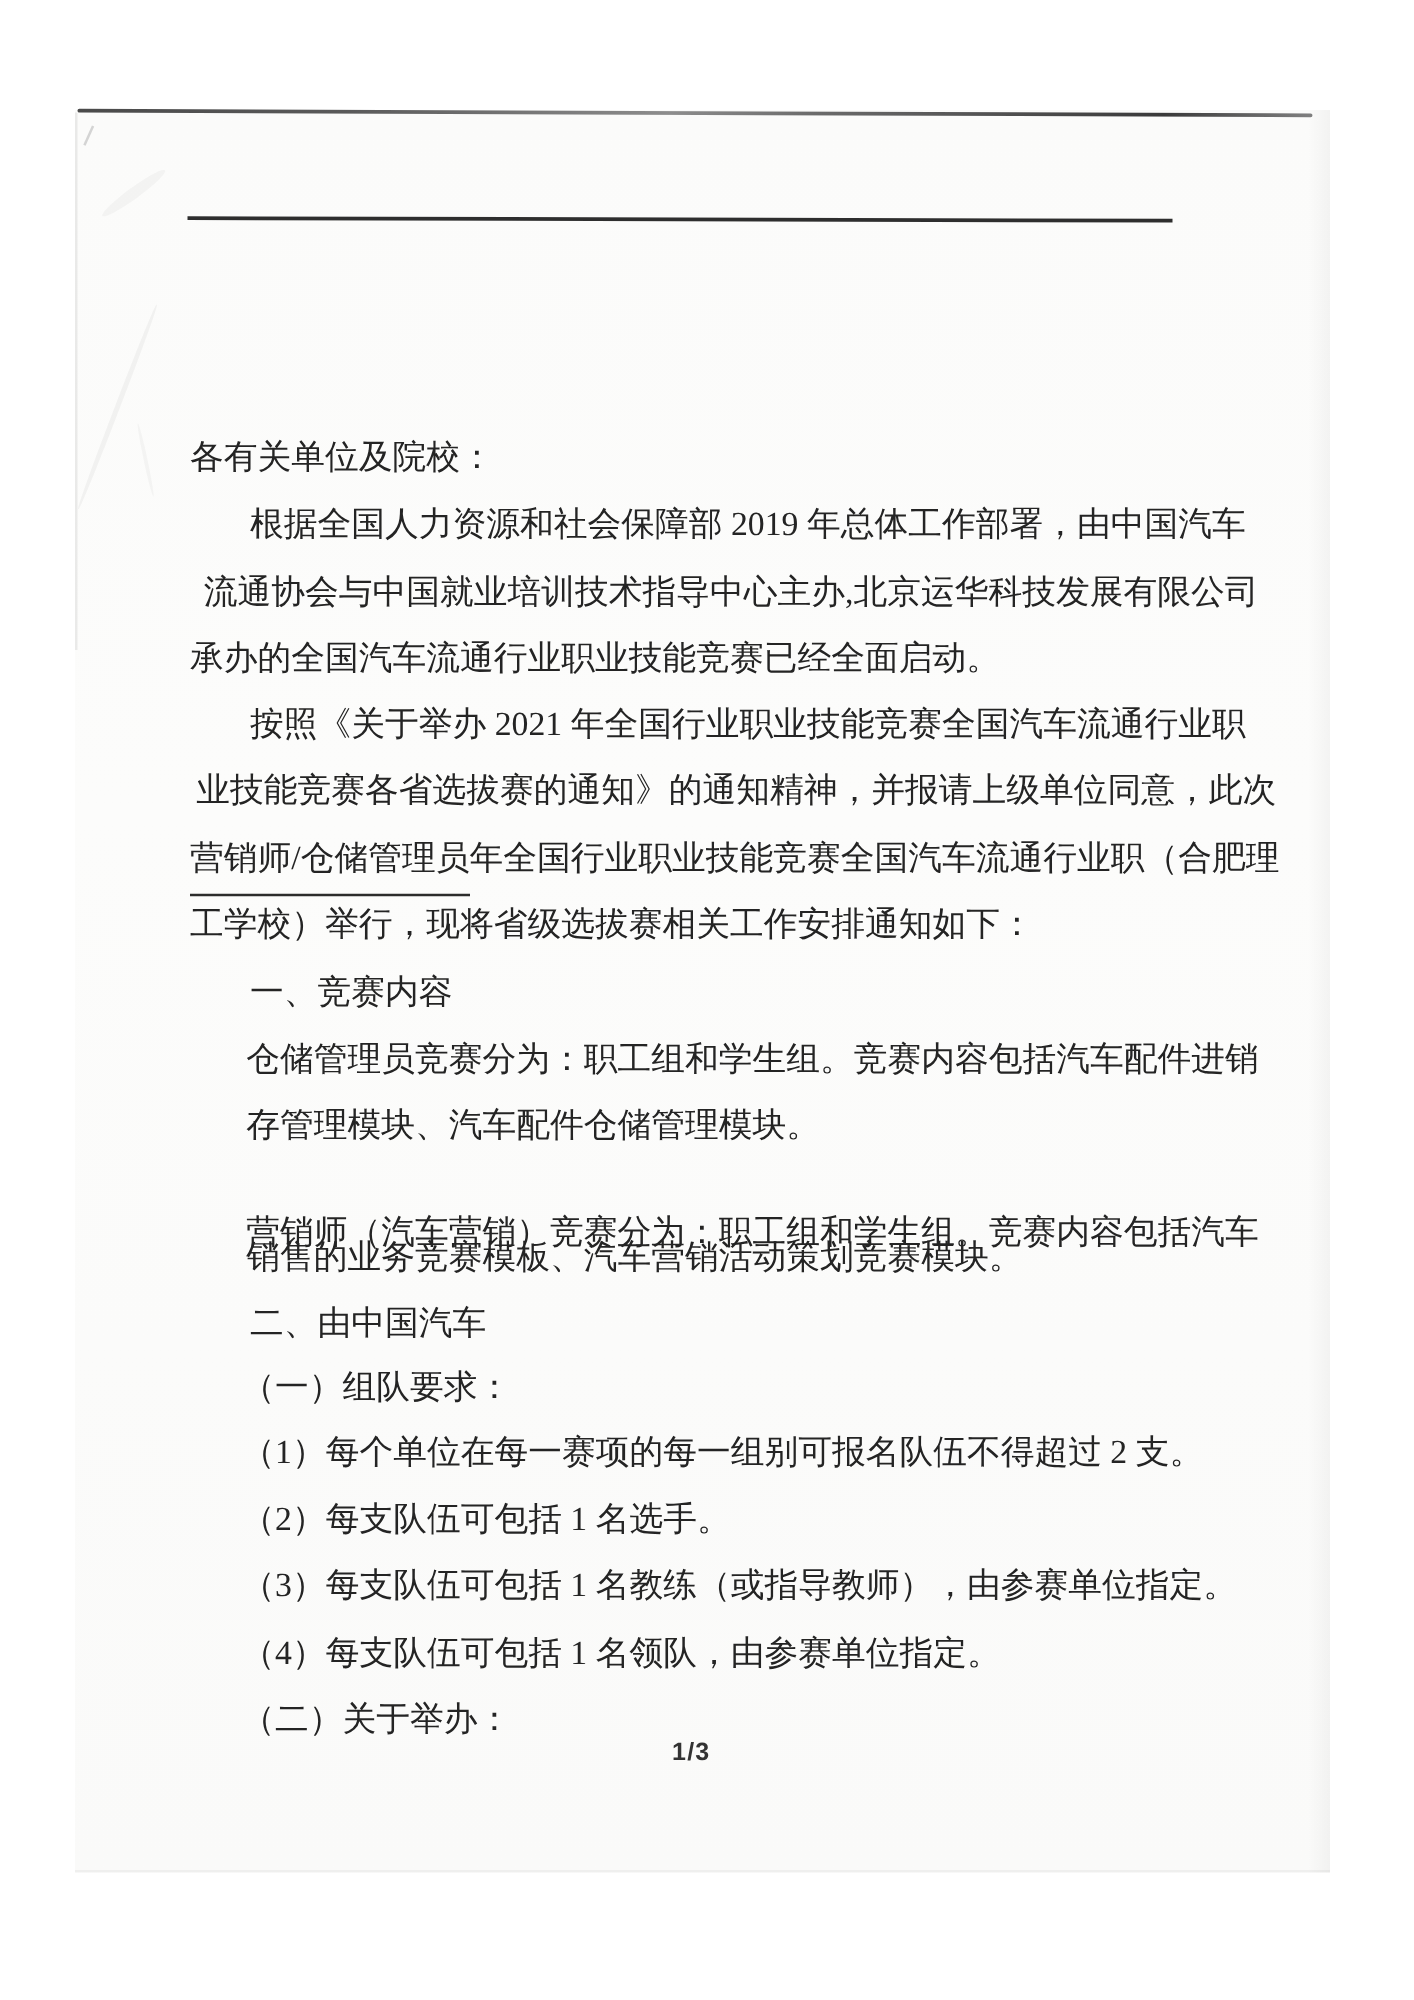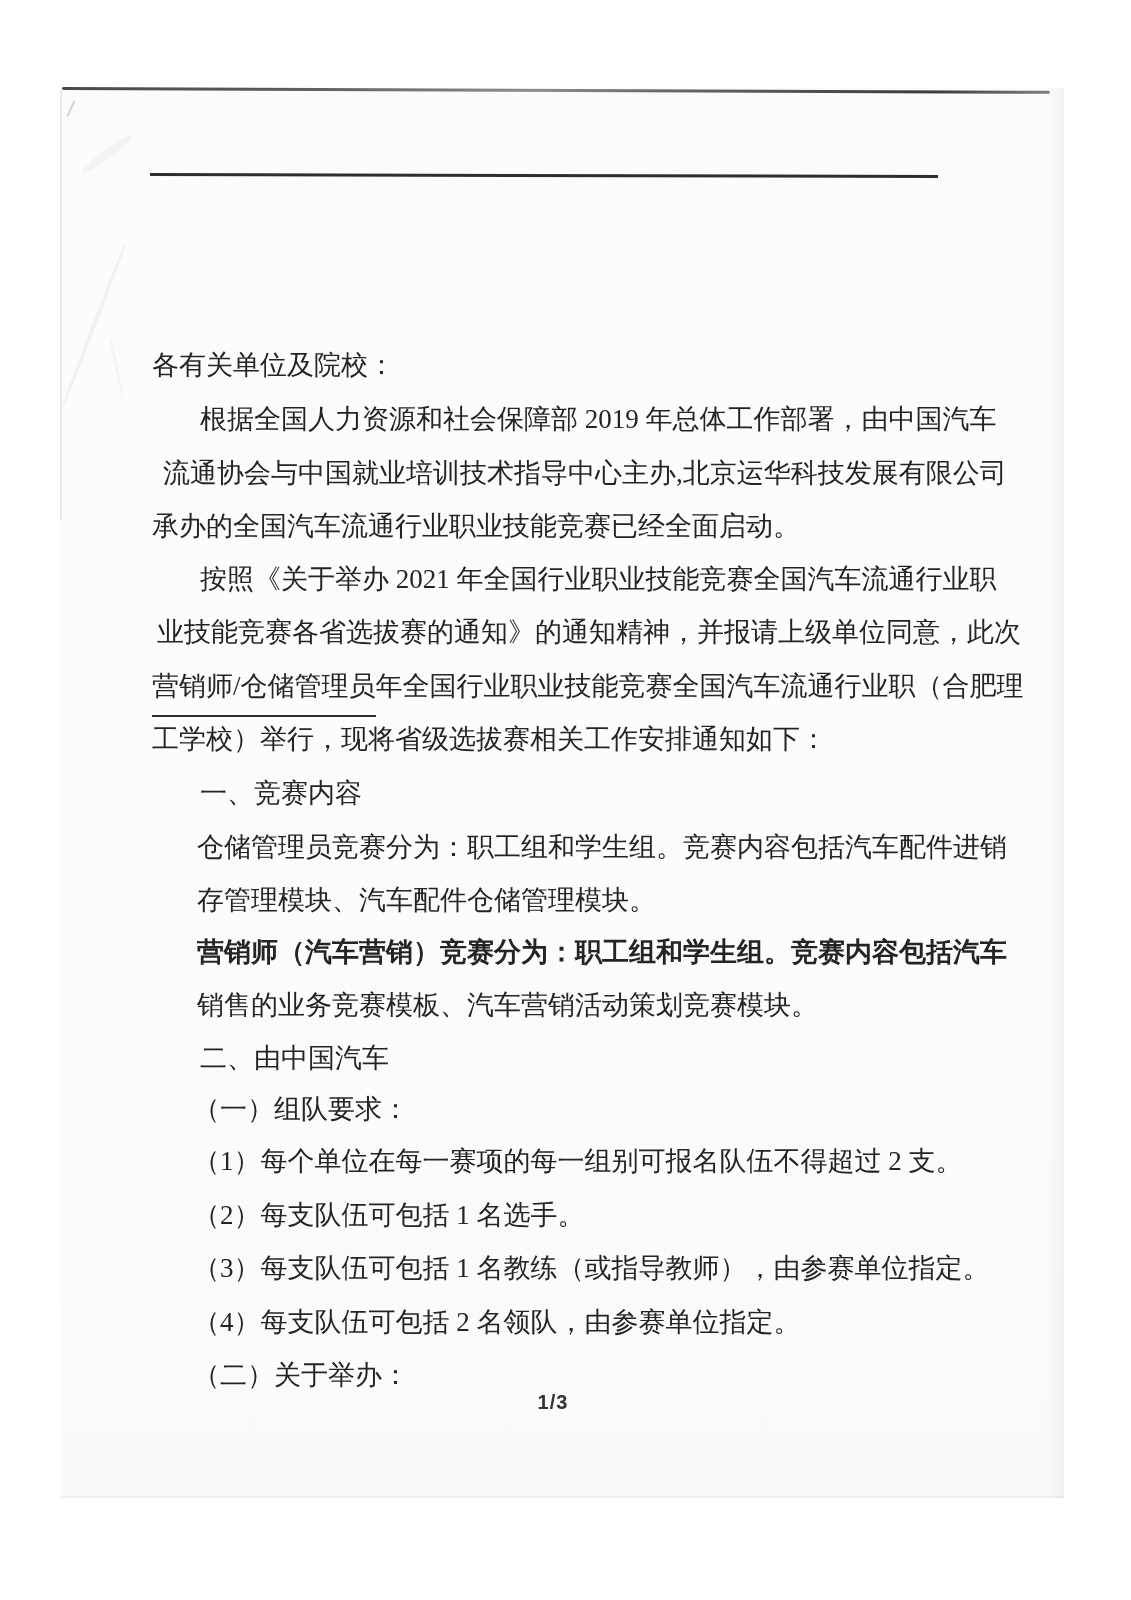--- a/index.html
+++ b/index.html
@@ -78,25 +78,25 @@
       <div class="line" style="top: 316px; left: 140px;">根据全国人力资源和社会保障部 2019 年总体工作部署，由中国汽车</div>
       <div class="line" style="top: 370px; left: 92px; margin-left: 11px;">流通协会与中国就业培训技术指导中心主办,北京运华科技发展有限公司</div>
       <div class="line" style="top: 423px; left: 92px;">承办的全国汽车流通行业职业技能竞赛已经全面启动。</div>
       <div class="line" style="top: 476px; left: 140px;">按照《关于举办 2021 年全国行业职业技能竞赛全国汽车流通行业职</div>
       <div class="line" style="top: 529px; left: 97px;">业技能竞赛各省选拔赛的通知》的通知精神，并报请上级单位同意，此次</div>
       <div class="line" style="top: 583px; left: 92px;"><span class="u">营销师/仓储管理员</span><span>年全国行业职业技能竞赛全国汽车流通行业职（合肥理</span></div>
       <div class="line" style="top: 636px; left: 92px;">工学校）举行，现将省级选拔赛相关工作安排通知如下：</div>
       <div class="line" style="top: 690px; left: 140px;">一、竞赛内容</div>
       <div class="line" style="top: 744px; left: 137px;">仓储管理员竞赛分为：职工组和学生组。竞赛内容包括汽车配件进销</div>
       <div class="line" style="top: 797px; left: 137px;">存管理模块、汽车配件仓储管理模块。</div>
-      <div class="line" style="top: 849px; left: 137px; font-weight: bold;">营销师（汽车营销）竞赛分为：职工组和学生组。竞赛内容包括汽车</div>
+      <div class="line" style="top: 882px; left: 137px;">营销师（汽车营销）竞赛分为：职工组和学生组。竞赛内容包括汽车</div>
       <div class="line" style="top: 902px; left: 137px;">销售的业务竞赛模板、汽车营销活动策划竞赛模块。</div>
       <div class="line" style="top: 955px; left: 140px;">二、由中国汽车</div>
       <div class="line" style="top: 1006px; left: 133px;">（一）组队要求：</div>
       <div class="line" style="top: 1058px; left: 133px;">（1）每个单位在每一赛项的每一组别可报名队伍不得超过 2 支。</div>
       <div class="line" style="top: 1112px; left: 133px;">（2）每支队伍可包括 1 名选手。</div>
       <div class="line" style="top: 1165px; left: 133px;">（3）每支队伍可包括 1 名教练（或指导教师），由参赛单位指定。</div>
-      <div class="line" style="top: 1219px; left: 133px;">（4）每支队伍可包括 2 名领队，由参赛单位指定。</div>
+      <div class="line" style="top: 1219px; left: 133px;">（4）每支队伍可包括 1 名领队，由参赛单位指定。</div>
       <div class="line" style="top: 1272px; left: 133px;">（二）关于举办：</div>
     </div>
 
   <div class="pageno">1/3</div>
 </div>
 
 </body></html>

